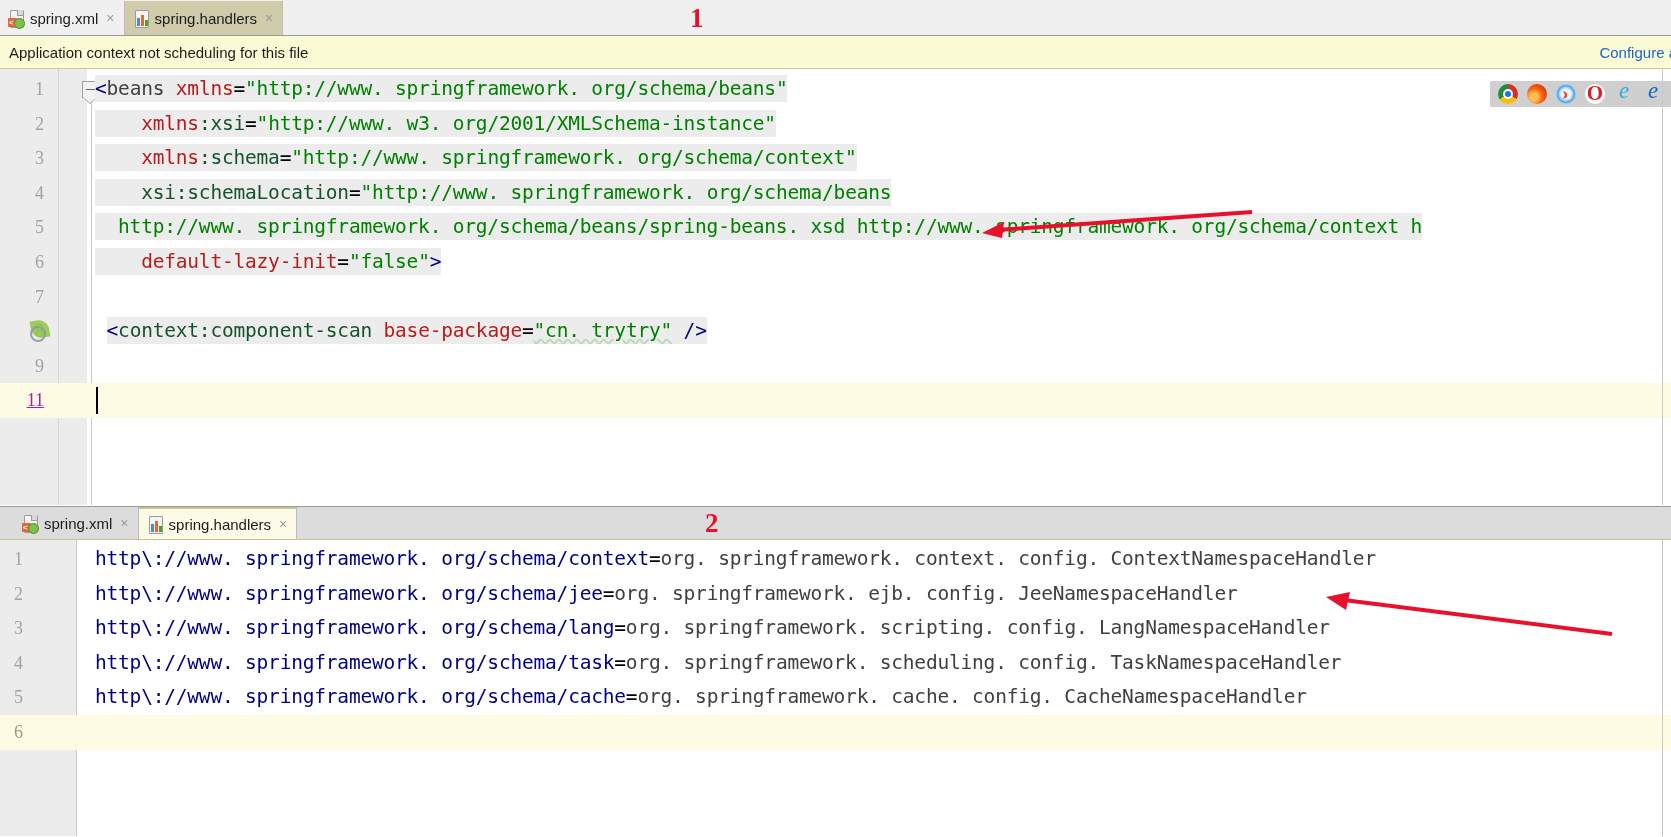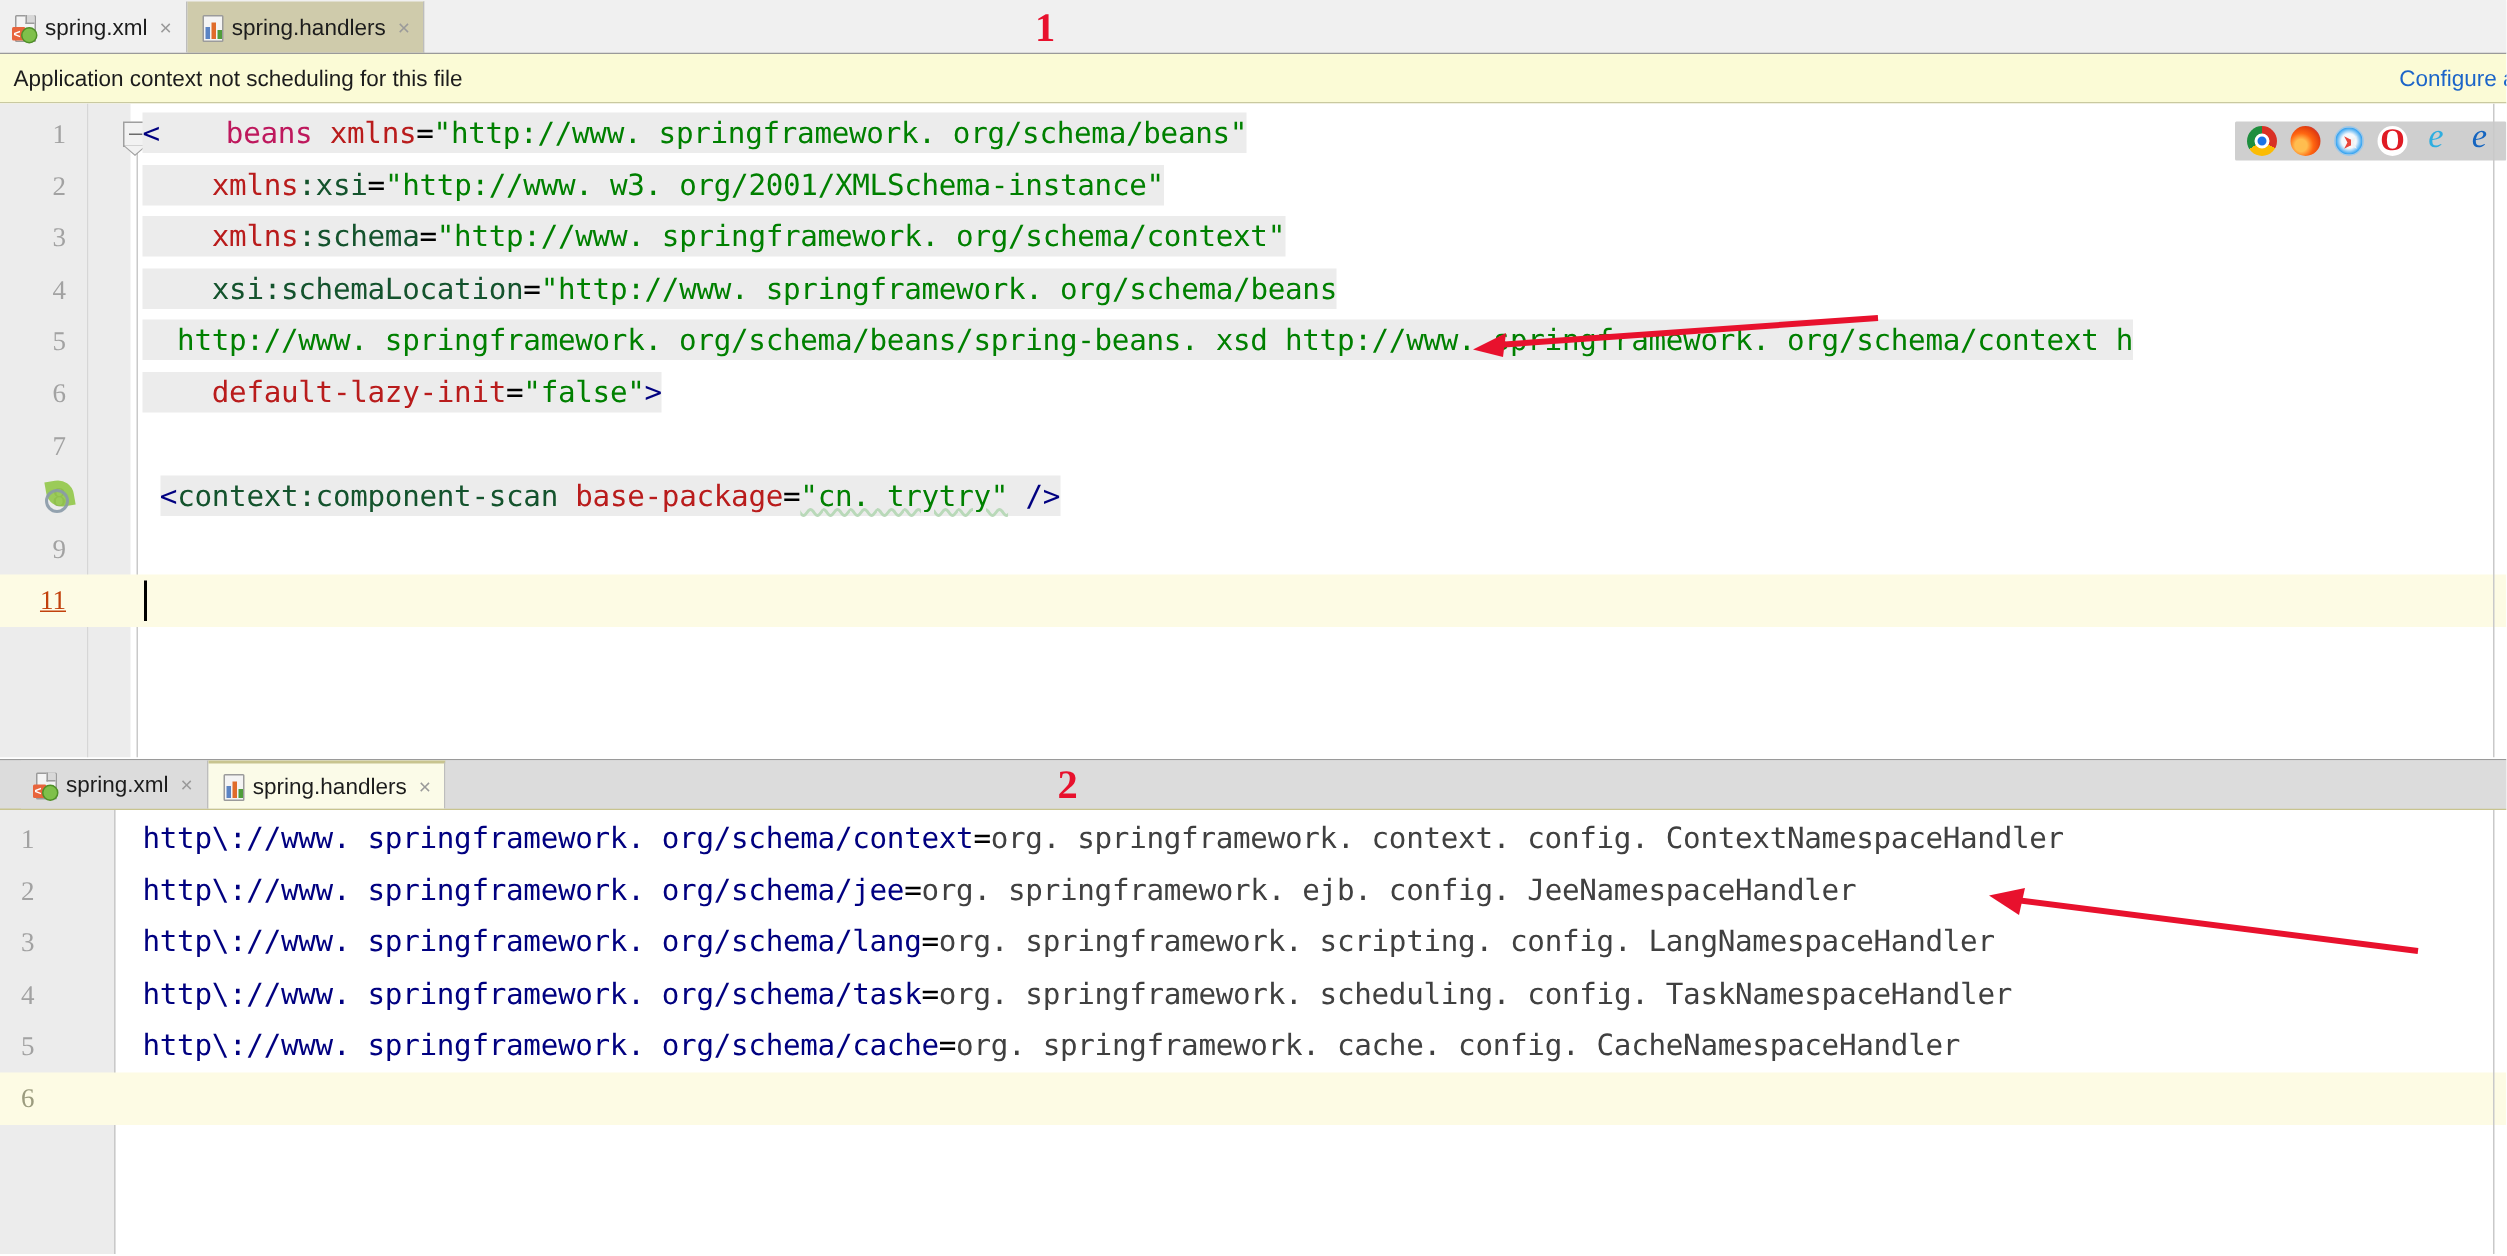--- a/index.html
+++ b/index.html
@@ -87,24 +87,24 @@
     position:absolute;left:0;width:44px;text-align:right;
     font-size:18px;color:#a2a2a2;font-family:"Liberation Serif",serif;
   }
   .row .code{
     position:absolute;left:95px;right:0;
     font-family:"DejaVu Sans Mono","Liberation Mono",monospace;
     font-size:19.5px;letter-spacing:-0.2px;
   }
   .row .code .seg{background:#ececec;padding:2px 0;}
   .row.cur{background:#fdfbe4;}
-  .row.cur .ln{color:#c2410c;text-decoration:underline;}
-
-  
-  .tag{color:#be185d;margin-left:44px;}
+  .row.cur .ln{color:#a21caf;text-decoration:underline;}
+
+  
+  .tag{color:#404040;}
   .attr{color:#b91c1c;}
   .ns{color:#14532d;}
   .val{color:#008000;}
   .punc{color:#000080;}
   .eq{color:#000000;}
   .key{color:#000080;}
   .kval{color:#404040;}
 
   .sq{text-decoration:underline wavy #b9d9b9;}
 

